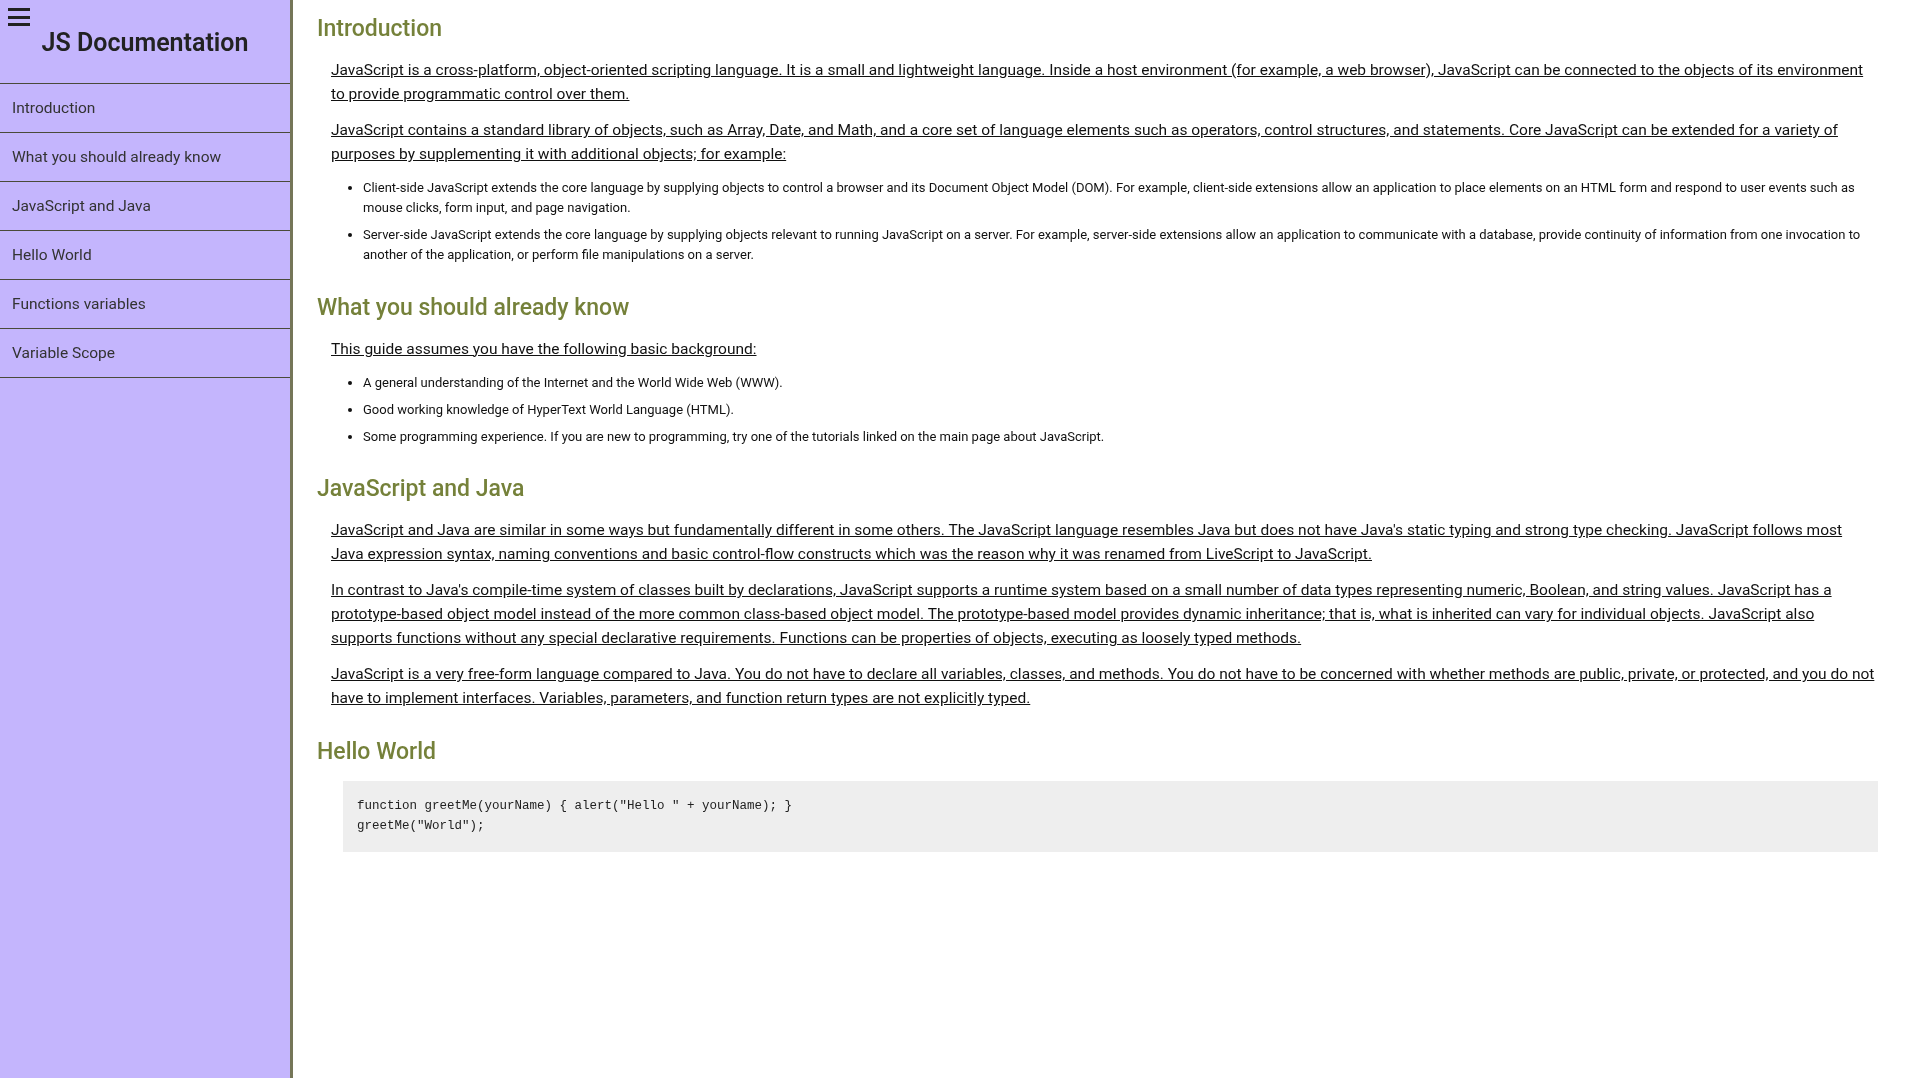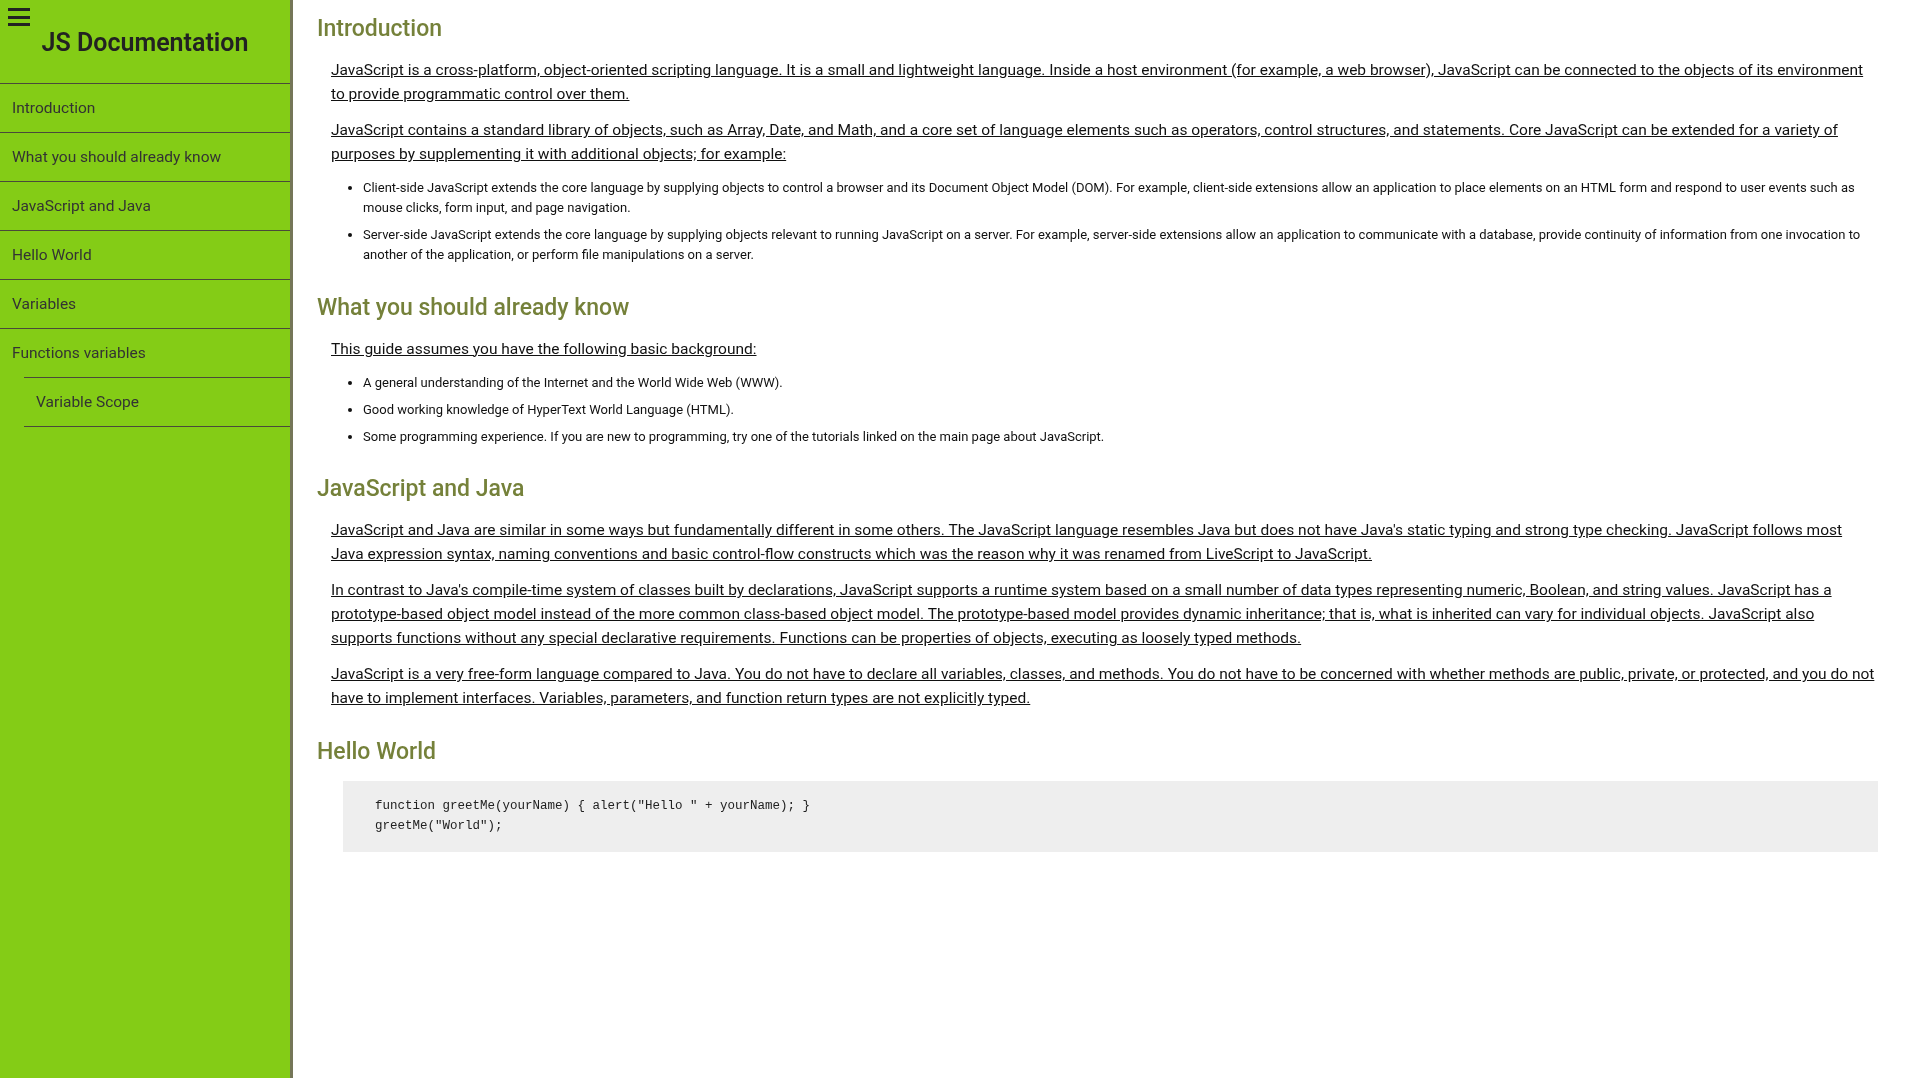--- a/index.html
+++ b/index.html
@@ -10,21 +10,21 @@
 body {
   font-family: -apple-system, BlinkMacSystemFont, "Segoe UI", Roboto, Helvetica, Arial, sans-serif;
   background: #fff;
   color: #111;
   display: flex;
   min-height: 100vh;
 }
 .sidebar {
   width: 293px;
   min-width: 293px;
-  background: #84cc16;
+  background: #c4b5fd;
   border-right: 3px solid #757658;
   position: relative;
   min-height: 100vh;
 }
 .hamburger {
   position: absolute;
   top: 8px;
   left: 8px;
   width: 22px;
   height: 18px;
@@ -51,21 +51,20 @@
 }
 .nav-item {
   border-top: 1px solid #4a4a3a;
   padding: 15px 12px;
   font-size: 15.5px;
   color: #333;
   cursor: pointer;
 }
 .nav-item:last-child {
   border-bottom: 1px solid #4a4a3a;
-  margin-left: 24px;
 }
 .main {
   flex: 1;
   padding: 15px 30px 30px 24px;
   overflow-y: auto;
 }
 section {
   margin-bottom: 28px;
 }
 .section-header {
@@ -87,21 +86,21 @@
 }
 .section-body li {
   font-size: 13px;
   line-height: 1.55;
   margin-bottom: 7px;
   color: #111;
 }
 pre {
   background: #eeeeee;
   margin: 12px 0 12px 26px;
-  padding: 16px 32px;
+  padding: 16px 14px;
   font-family: "Courier New", Courier, monospace;
   font-size: 12.5px;
   line-height: 1.55;
   white-space: pre-wrap;
   overflow-x: auto;
   color: #222;
 }
 </style>
 </head>
 <body>
@@ -111,21 +110,20 @@
     <span></span>
       <span></span>
       <span></span>
   </div>
   <div class="sidebar-title">JS Documentation</div>
   <ul class="nav-list">
     <li class="nav-item">Introduction</li>
     <li class="nav-item">What you should already know</li>
     <li class="nav-item">JavaScript and Java</li>
     <li class="nav-item">Hello World</li>
-    <li class="nav-item">Variables</li>
     <li class="nav-item">Functions variables</li>
     <li class="nav-item">Variable Scope</li>
   </ul>
 </nav>
 
 <main class="main">
 
   <section>
     <h2 class="section-header">Introduction</h2>
     <div class="section-body">

